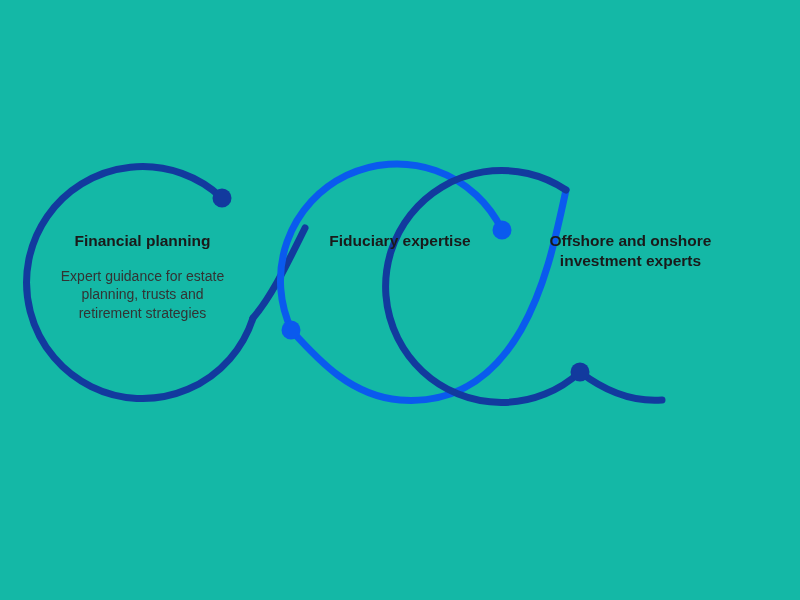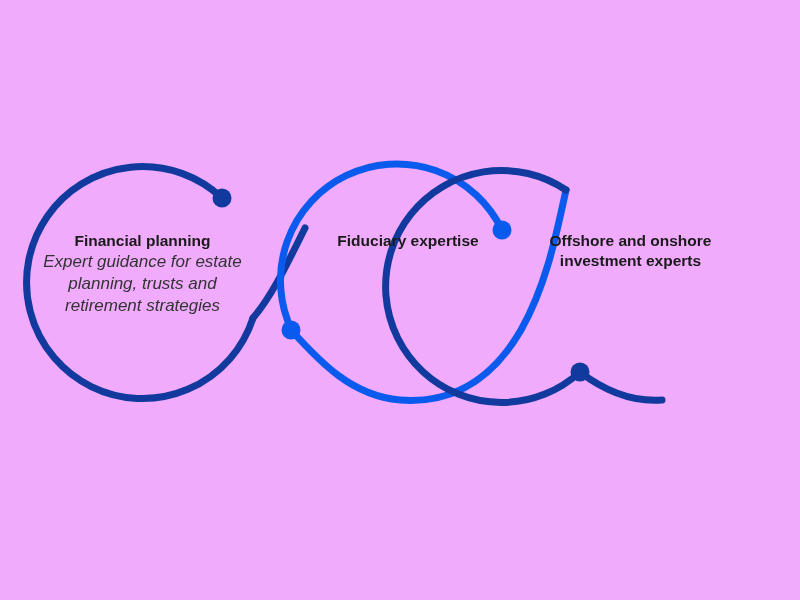--- a/index.html
+++ b/index.html
@@ -39,34 +39,33 @@
     color: #1a1a1a;
     font-size: 15.5px;
     line-height: 1.30;
     margin: 0;
     padding: 0;
   }
   .block-body {
     display: block;
     font-weight: normal;
     color: #333333;
-    font-size: 17px;
+    font-size: 14px;
     line-height: 1.30;
-    margin: 0;
+    margin: 16px;
     padding: 0;
-    font-style: italic;
   }
   #block-0 { left: 35px;  top: 231px; width: 215px; }
-  #block-1 { left: 308px; top: 231px; width: 200px; }
+  #block-1 { left: 300px; top: 231px; width: 200px; }
   #block-2 { left: 534px; top: 231px; width: 193px; }
 </style>
 </head>
 <body>
 
-<div id="stage" style="width: 800px; height: 600px; background: #f0abfc;">
+<div id="stage" style="width: 800px; height: 600px; background: #14b8a6;">
 
   <svg id="curve-layer" viewBox="0 0 800 600" xmlns="http://www.w3.org/2000/svg">
 
     <path d="M 222,198
              A 116,116 0 1 0 253,318" fill="none" stroke="#123A9E" stroke-width="7" stroke-linecap="round"></path>
 
     <path d="M 253,318
              C 272,296 288,262 305,228" fill="none" stroke="#123A9E" stroke-width="7" stroke-linecap="round"></path>
 
     <circle cx="222" cy="198" r="9.5" fill="#123A9E"></circle>

